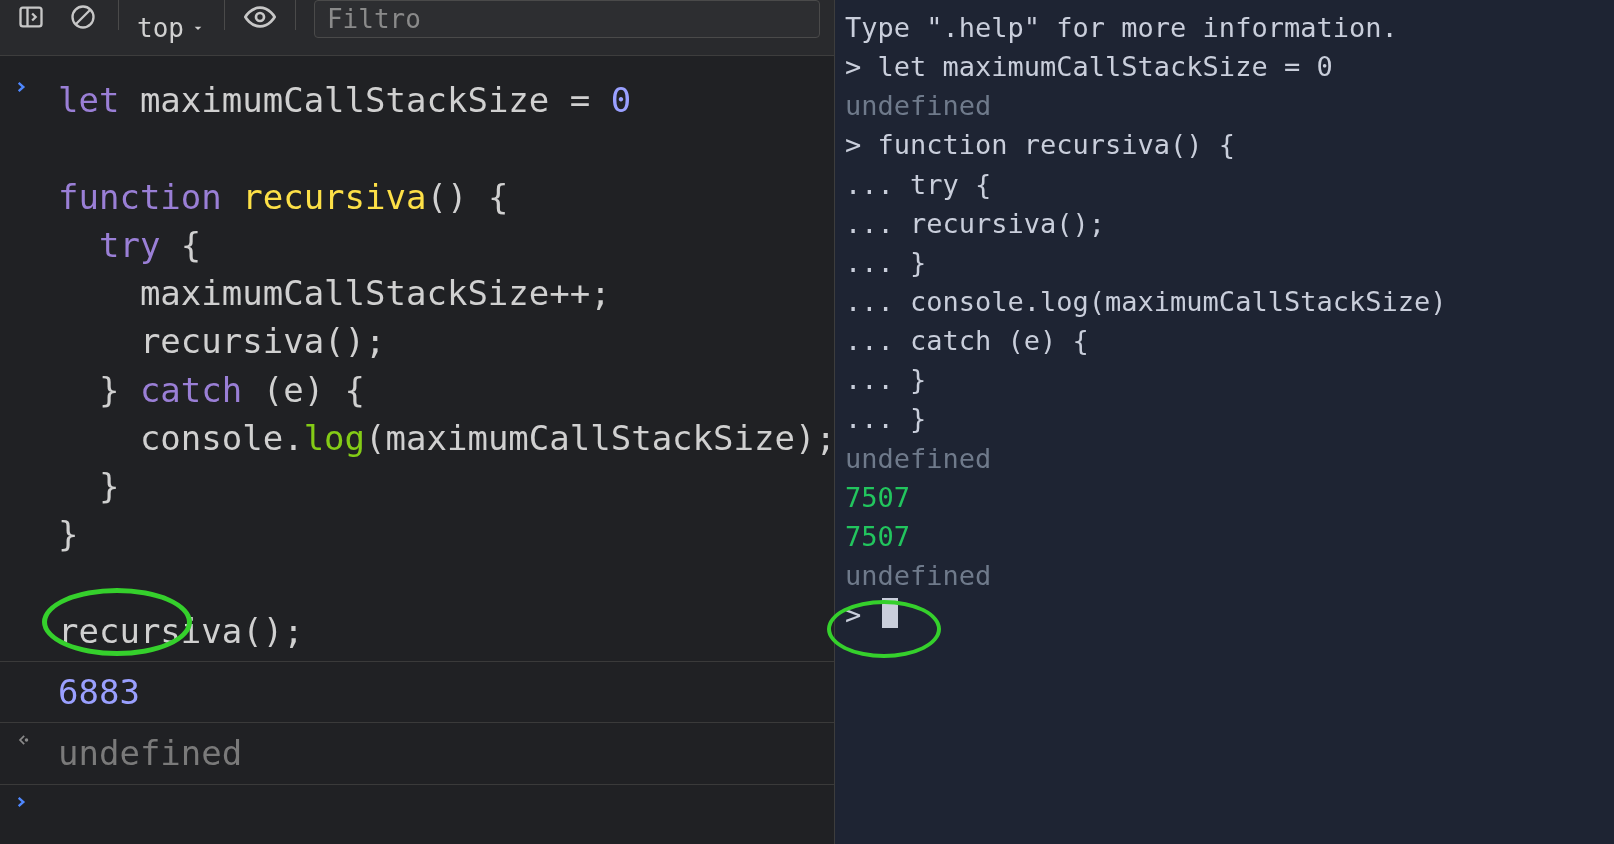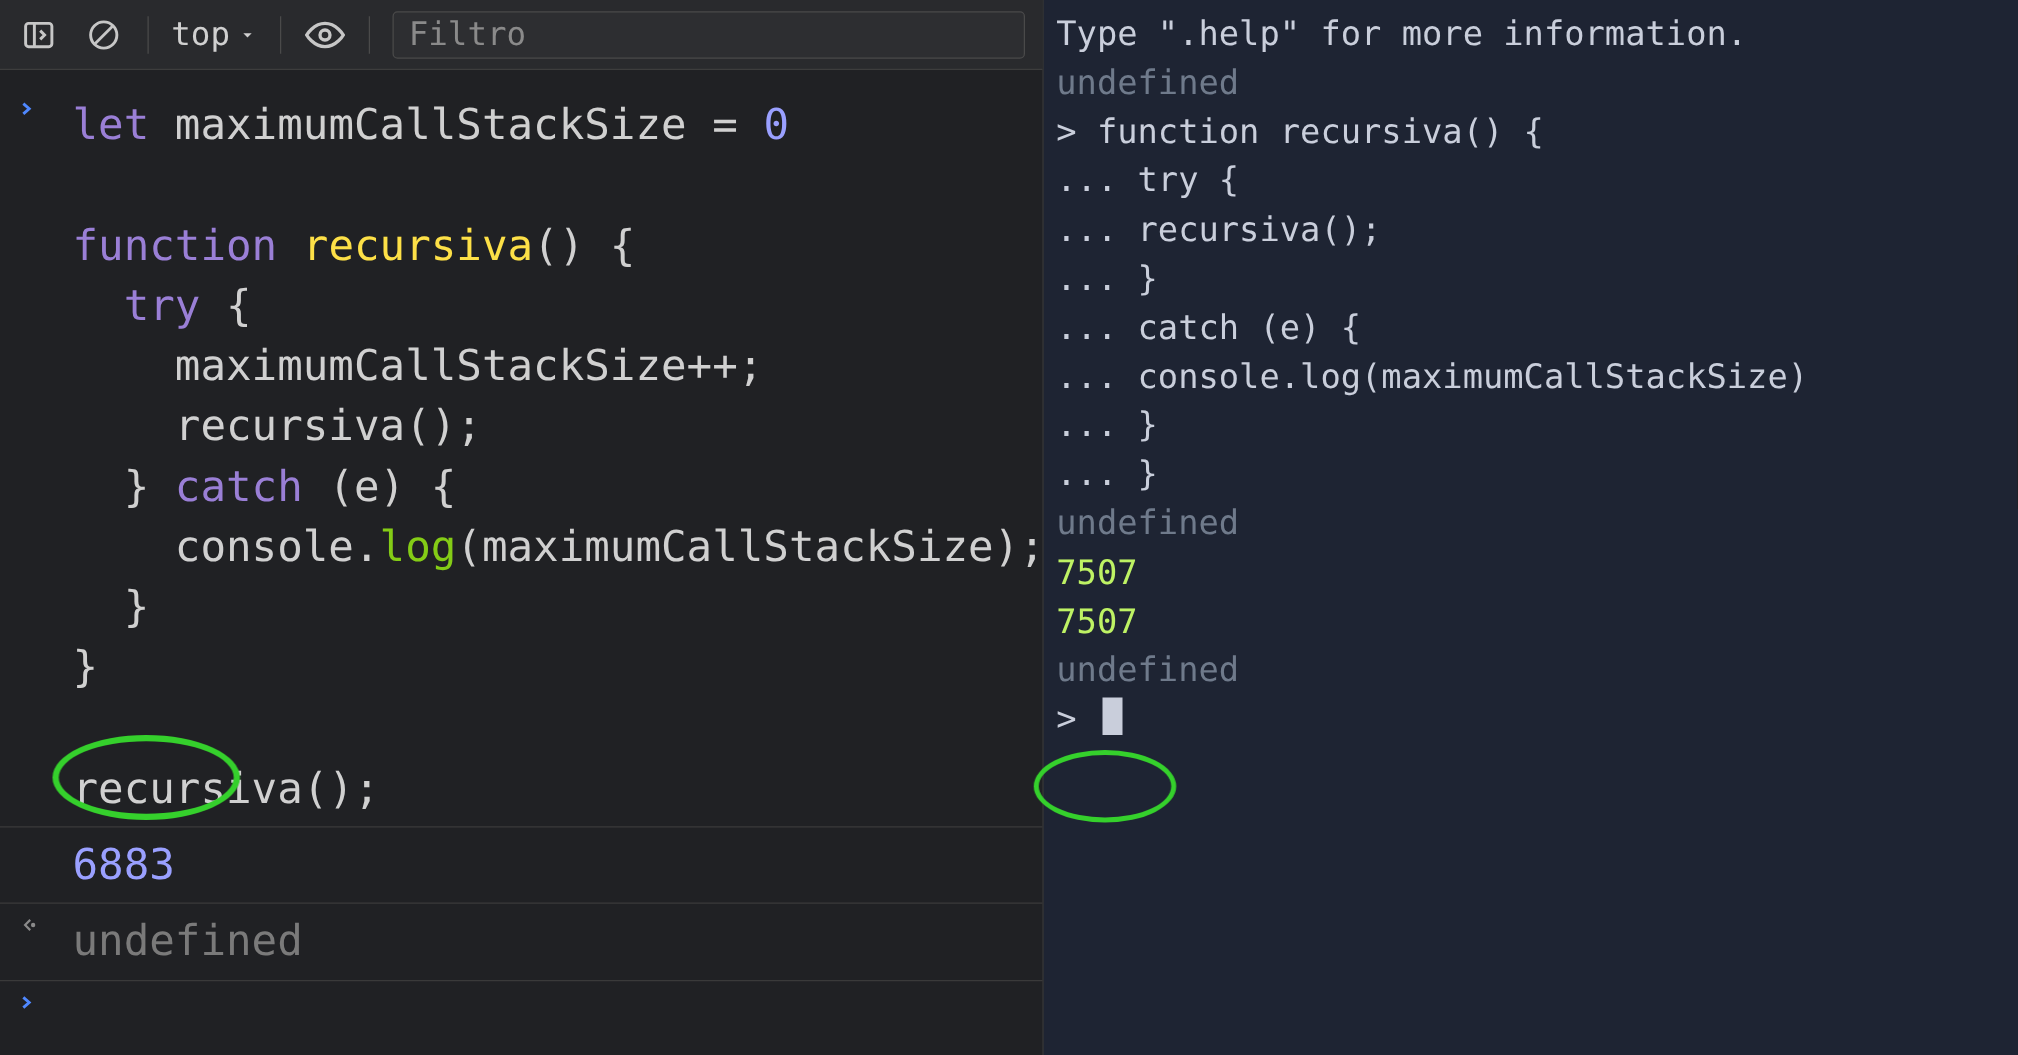--- a/index.html
+++ b/index.html
@@ -20,21 +20,20 @@
     height: 100%;
     background: #202124;
     color: #e8e8e8;
     display: flex;
     flex-direction: column;
     border-right: 1px solid #3d3d3d;
   }
   .toolbar {
     height: 56px;
     display: flex;
-    align-items: center;
     gap: 18px;
     padding: 0 14px;
     border-bottom: 1px solid #3d3d3d;
     background: #292a2d;
     font-size: 24px;
     color: #d0d0d0;
   }
   .tb-icon {
     width: 34px; height: 34px;
     display: flex; align-items: center; justify-content: center;
@@ -114,21 +113,21 @@
     height: 100%;
     background: #1e2433;
     color: #c9cedb;
     font-size: 27px;
     line-height: 1.45;
     padding: 8px 10px;
     position: relative;
   }
   .right .ln { white-space: pre; }
   .r-und { color: #6f7a8b; }
-  .r-yel { color: #bef264; }
+  .r-yel { color: #22c55e; }
   .r-cursor {
     display: inline-block;
     width: 16px; height: 30px;
     background: #c9cedb;
     vertical-align: -4px;
     margin-left: 4px;
   }
 
   .left { position: relative; }
   .right { position: relative; }
@@ -216,27 +215,28 @@
       </div>
 
     </div>
 
     <div class="circle-l" style="left:42px; top:588px;"></div>
   </div>
 
   <div class="right">
     <div id="repl-lines">
         <div class="ln ">Type ".help" for more information.</div>
+        <div class="ln ">&gt; let maximumCallStackSize = 0</div>
         <div class="ln r-und">undefined</div>
         <div class="ln ">&gt; function recursiva() {</div>
         <div class="ln ">... try {</div>
         <div class="ln ">... recursiva();</div>
         <div class="ln ">... }</div>
+        <div class="ln ">... console.log(maximumCallStackSize)</div>
         <div class="ln ">... catch (e) {</div>
-        <div class="ln ">... console.log(maximumCallStackSize)</div>
         <div class="ln ">... }</div>
         <div class="ln ">... }</div>
         <div class="ln r-und">undefined</div>
         <div class="ln r-yel">7507</div>
         <div class="ln r-yel">7507</div>
         <div class="ln r-und">undefined</div>
         <div class="ln ">&gt; <span class="r-cursor"></span></div>
       </div>
 
     <div class="circle-l" style="left:-8px; top:600px; width:114px; height:58px; border-width:4px;"></div>

